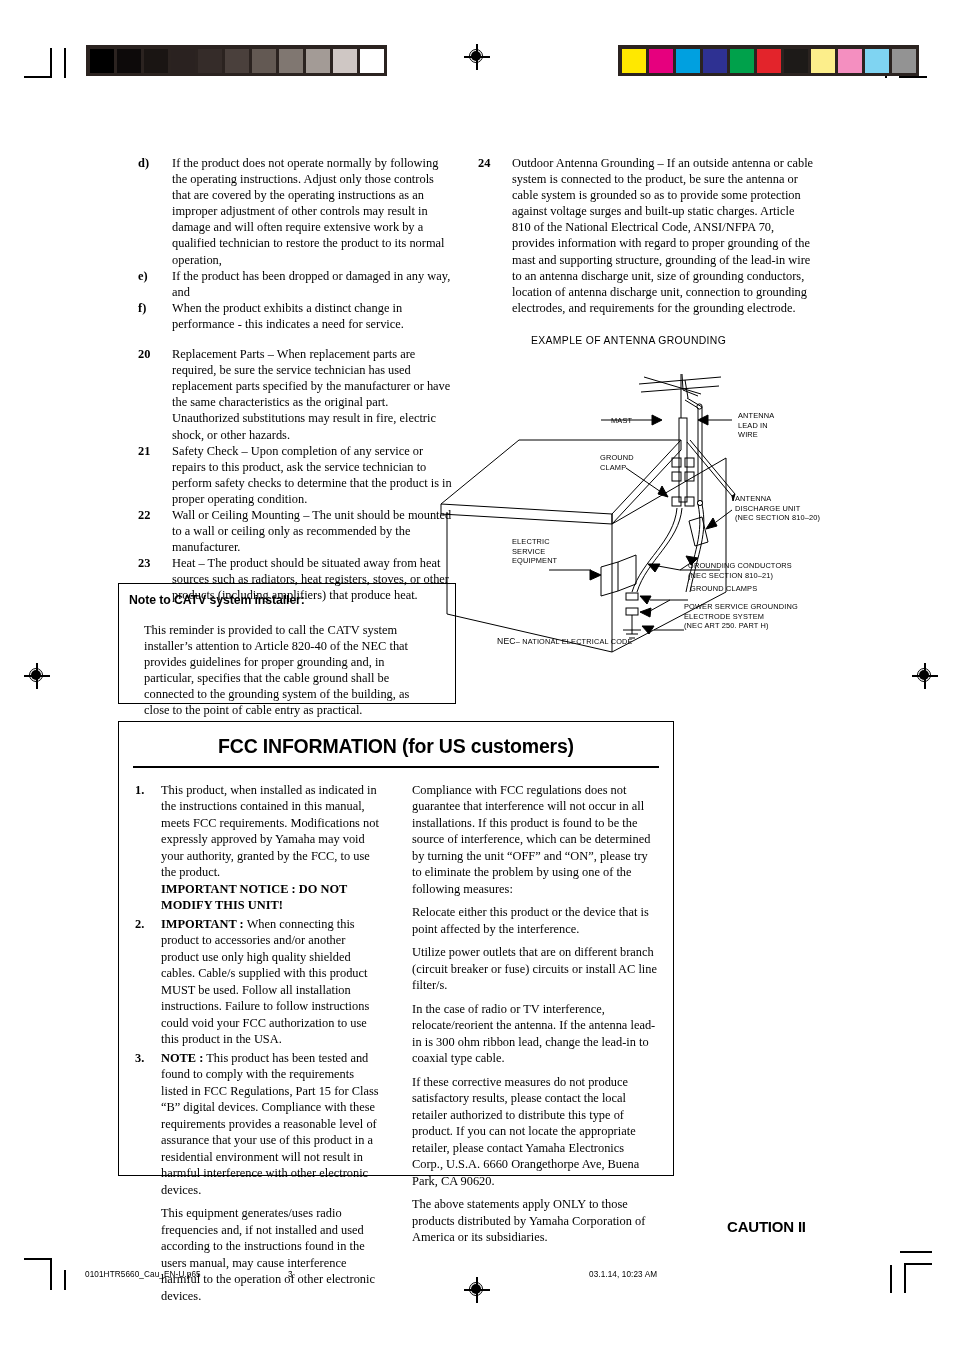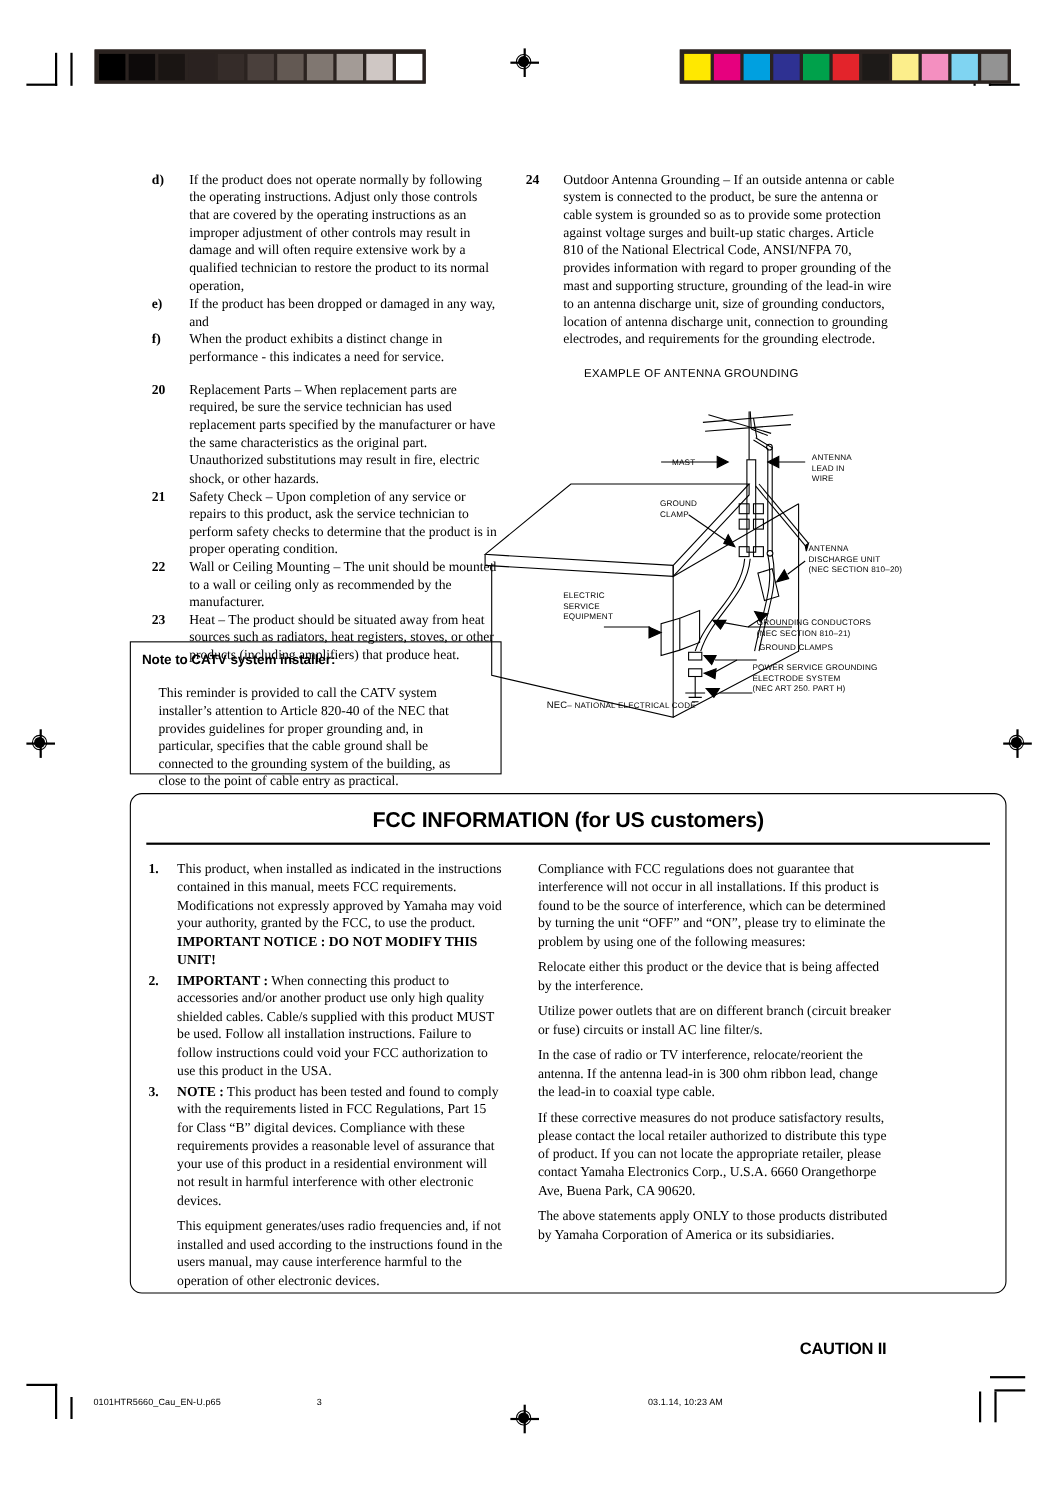--- a/index.html
+++ b/index.html
@@ -312,21 +312,21 @@
 (NEC SECTION 810–21)</div>
   <div class="dlabel" style="left: 690px; top: 584px; white-space: pre;">GROUND CLAMPS</div>
   <div class="dlabel" style="left: 684px; top: 602px; white-space: pre;">POWER SERVICE GROUNDING
 ELECTRODE SYSTEM
 (NEC ART 250. PART H)</div>
 
   <div class="neclab" style="left:497px;top:636px;">
     <span style="font-size:8.6px;">NEC</span><span>– NATIONAL ELECTRICAL CODE</span>
   </div>
 
-  <div class="fcc" style="left:118px;top:721px;width:797px;height:455px;border-radius:11px;">
+  <div class="fcc" style="left:118px;top:721px;width:556px;height:455px;">
     <div class="title">FCC INFORMATION (for US customers)</div>
     <div class="rule"></div>
     <div class="cols">
       <div class="c">
 
         <div class="fitm">
           <div class="n">1.</div>
           <div class="t">
             <div>This product, when installed as indicated in the instructions contained in this manual, meets FCC requirements.  Modifications not expressly approved by Yamaha may void your authority, granted by the FCC, to use the product.</div>
             <div style="font-weight:bold;">IMPORTANT NOTICE : DO NOT MODIFY THIS UNIT!</div>
@@ -344,21 +344,21 @@
           <div class="n">3.</div>
           <div class="t">
             <div class="para"><span style="font-weight:bold;">NOTE :</span> <span>This product has been tested and found to comply with the requirements listed in FCC Regulations, Part 15 for Class “B” digital devices.  Compliance with these requirements provides a reasonable level of assurance that your use of this product in a residential environment will not result in harmful interference with other electronic devices.</span></div>
             <div class="para">This equipment generates/uses radio frequencies and, if not installed and used according to the instructions found in the users manual, may cause interference harmful to the operation of other electronic devices.</div>
           </div>
         </div>
 
       </div>
       <div class="c">
         <p class="para">Compliance with FCC regulations does not guarantee that interference will not occur in all installations.  If this product is found to be the source of interference, which can be determined by turning the unit “OFF” and “ON”, please try to eliminate the problem by using one of the following measures:</p>
-        <p class="para">Relocate either this product or the device that is being affected by the interference.</p>
+        <p class="para">Relocate either this product or the device that is point affected by the interference.</p>
         <p class="para">Utilize power outlets that are on different branch (circuit breaker or fuse) circuits or install AC line filter/s.</p>
         <p class="para">In the case of radio or TV interference, relocate/reorient the antenna.  If the antenna lead-in is 300 ohm ribbon lead, change the lead-in to coaxial type cable.</p>
         <p class="para">If these corrective measures do not produce satisfactory results, please contact the local retailer authorized to distribute this type of product.  If you can not locate the appropriate retailer, please contact Yamaha Electronics Corp., U.S.A. 6660 Orangethorpe Ave, Buena Park, CA 90620.</p>
         <p class="para">The above statements apply ONLY to those products distributed by Yamaha Corporation of America or its subsidiaries.</p>
       </div>
     </div>
   </div>
 
   <div class="caution" style="left:727px;top:1218px;">CAUTION II</div>
   <div class="foot" style="left:85px;top:1270px;">0101HTR5660_Cau_EN-U.p65</div>

